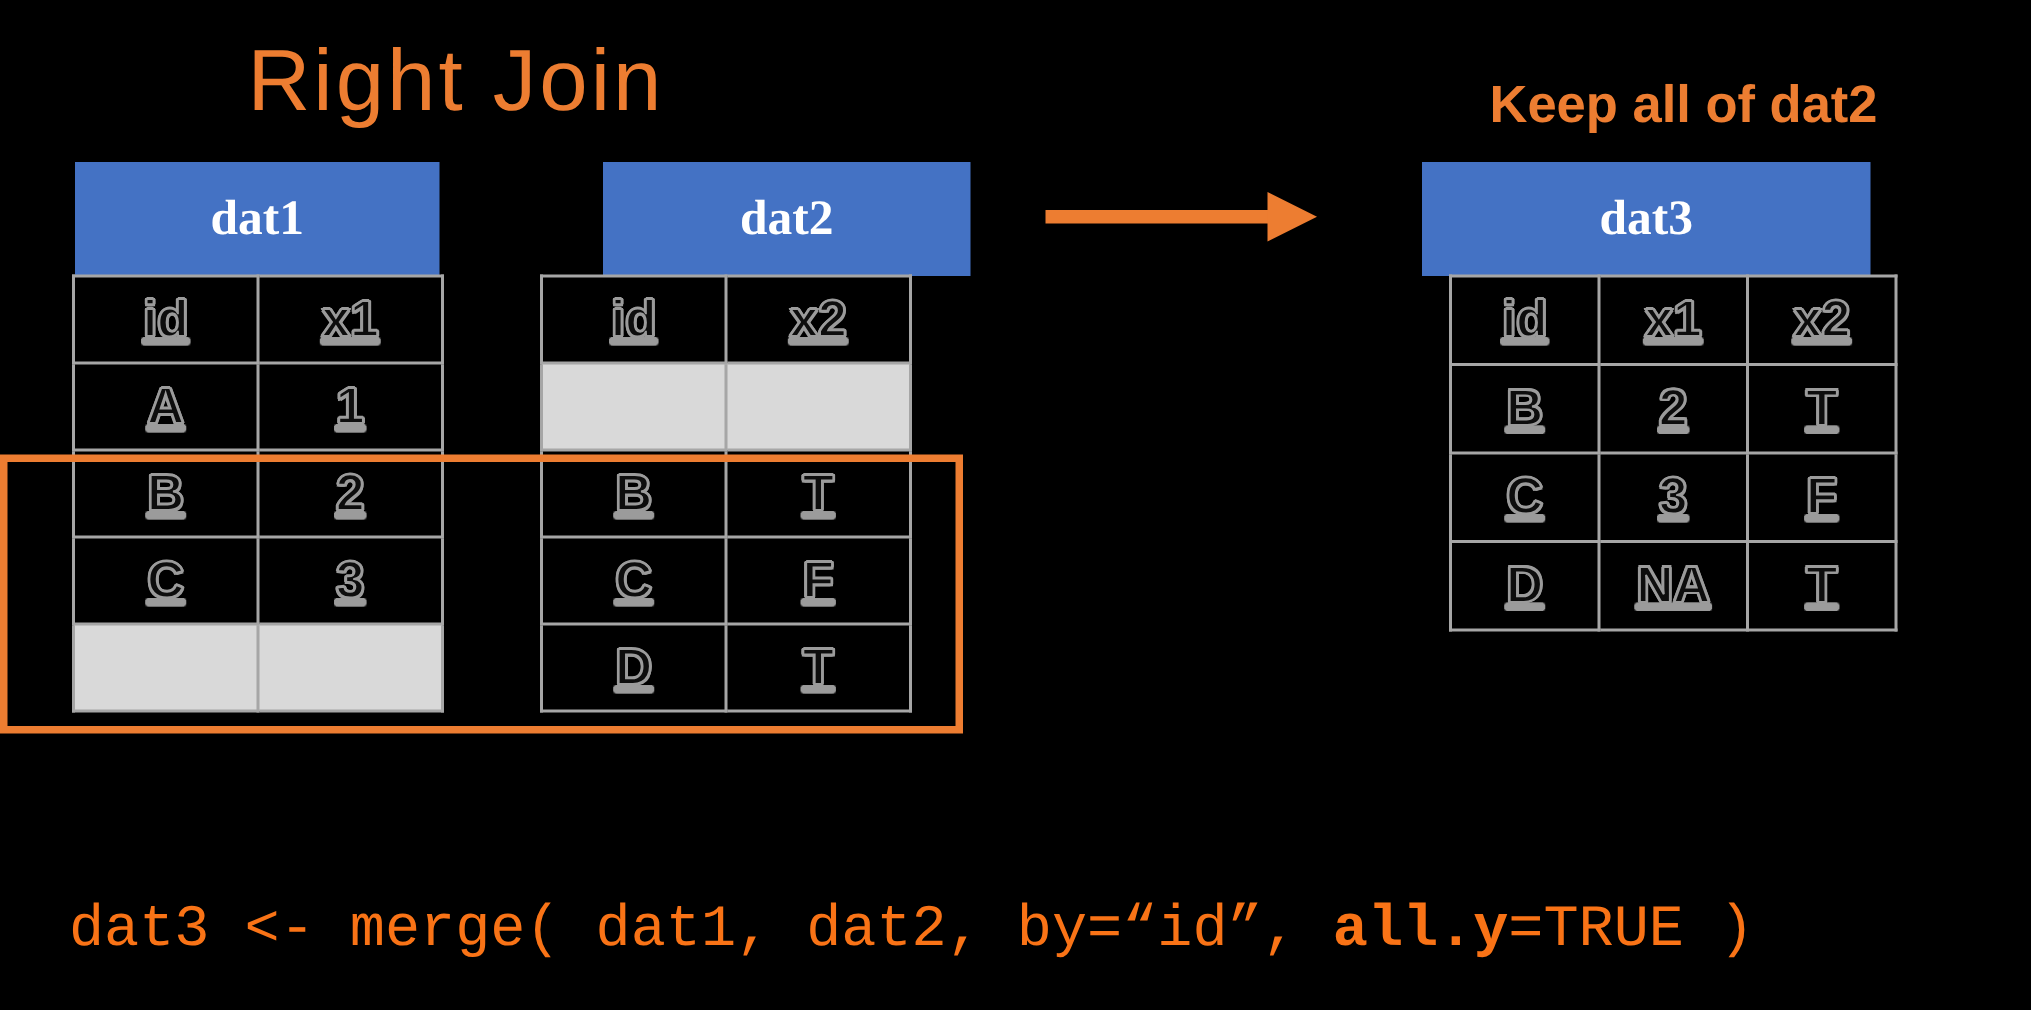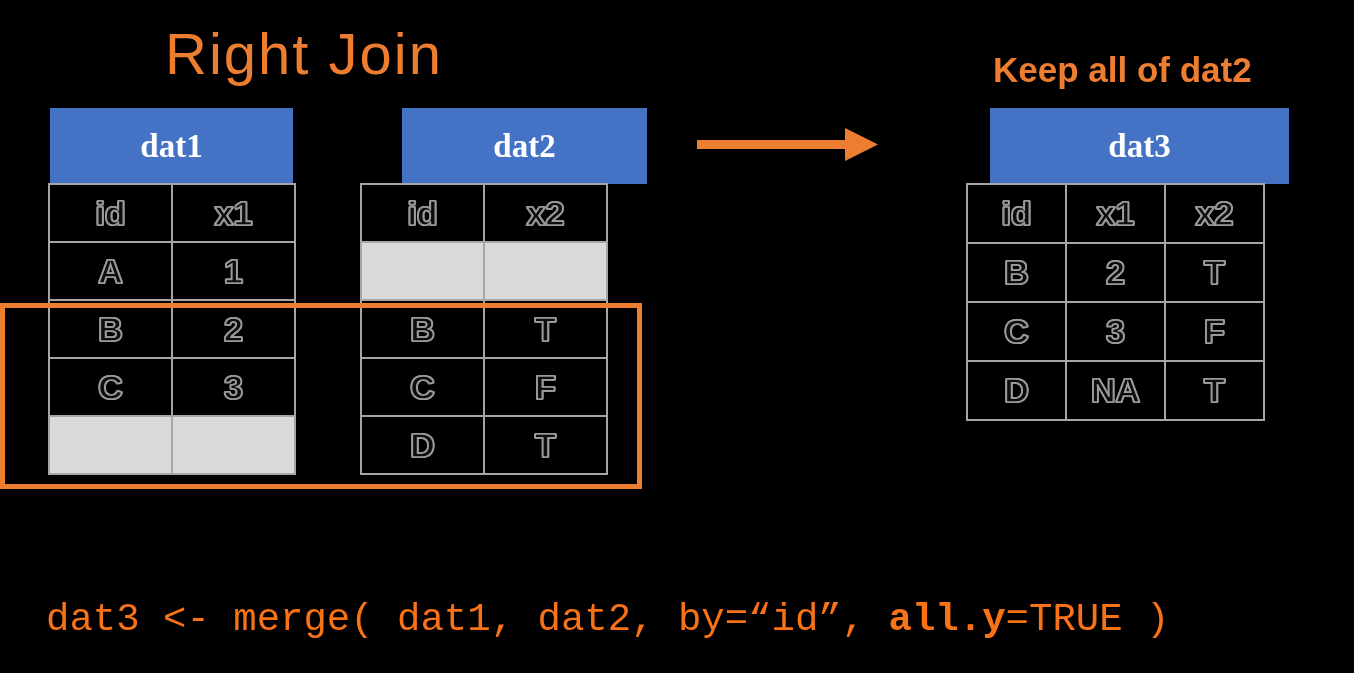--- a/index.html
+++ b/index.html
@@ -16,39 +16,40 @@
     position:absolute;left:993px;top:50px;
     font-size:35px;font-weight:700;color:#ED7D31;white-space:nowrap;
   }
   .tname{
     position:absolute;top:108px;height:76px;background:#4472C4;
     display:flex;align-items:center;justify-content:center;
     color:#fff;font-size:33px;font-weight:700;font-family:Liberation Serif, serif;
   }
   .tname.d1{left:50px;width:243px;}
   .tname.d2{left:361px;width:245px;margin-left:41px;}
-  .tname.d3{left:990px;width:299px;}
+  .tname.d3{left:948px;width:299px;}
   table.tbl{
     position:absolute;top:183px;border-collapse:collapse;
     border:2px solid #bfbfbf;background:transparent;
   }
   .tbl.d1{left:48px;}
   .tbl.d2{left:360px;}
   .tbl.d3{left:966px;}
   .tbl td{
     border:2px solid #a6a6a6;text-align:center;vertical-align:middle;
     padding:0;
   }
   .tbl.d1 td,.tbl.d2 td{width:121px;height:56px;}
   .tbl.d3 td{width:97px;height:57px;}
   .cellText{
     font-size:34px;font-weight:700;color:#0d0d0d;
     -webkit-text-stroke:1.3px #9b9b9b;
     text-shadow:1.3px 0 0 #9b9b9b,-1.3px 0 0 #9b9b9b,0 1.3px 0 #9b9b9b,0 -1.3px 0 #9b9b9b,
                 1px 1px 0 #9b9b9b,-1px 1px 0 #9b9b9b,1px -1px 0 #9b9b9b,-1px -1px 0 #9b9b9b;
+    text-decoration:underline;
   }
   td.empty{background:#d9d9d9;}
   .arrow{position:absolute;left:695px;top:123px;}
   .hlrect{
     position:absolute;left:0;top:303px;width:642px;height:186px;
     border:5px solid #ED7D31;box-sizing:border-box;pointer-events:none;
   }
   .code{
     position:absolute;left:46px;top:598px;
     font-family:"Liberation Mono",monospace;font-size:39px;

